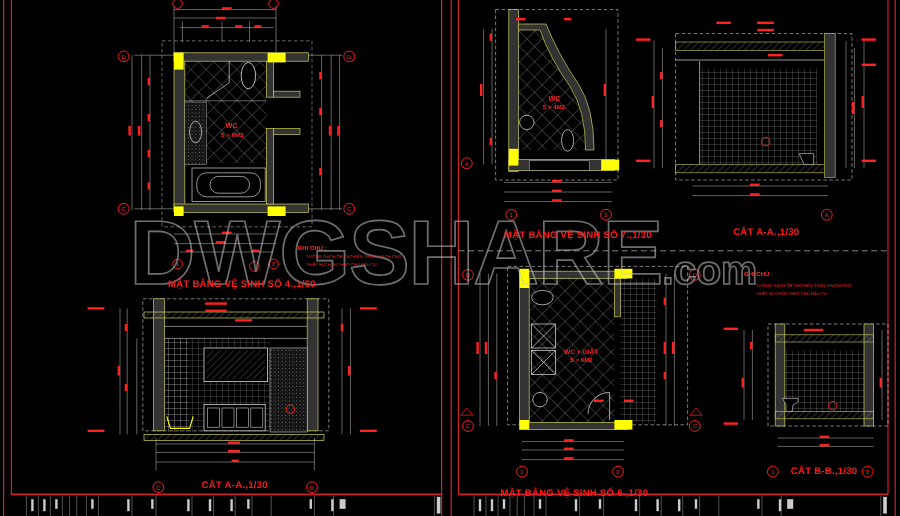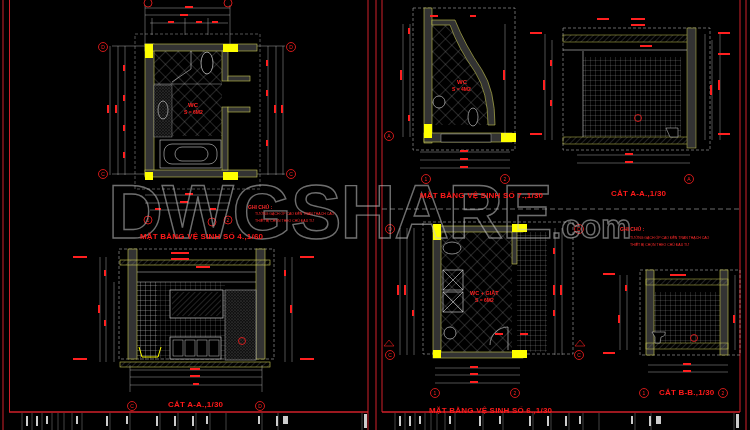--- a/index.html
+++ b/index.html
@@ -486,21 +486,21 @@
     </g>
   </g>
 </svg>
 
 <div class="watermark"><span>DWGSHARE</span><span class="dot">.com</span></div>
 
 <div class="lbl title" style="left:140px; top:232px;">MẶT BẰNG VỆ SINH SỐ 4.,1/60</div>
 <div class="lbl title" style="left:168px; top:400px;">CẮT A-A.,1/30</div>
 <div class="lbl title" style="left:420px; top:191px;">MẶT BẰNG VỆ SINH SỐ 7.,1/30</div>
 <div class="lbl title" style="left:611px; top:189px;">CẮT A-A.,1/30</div>
-<div class="lbl title" style="left:429px; top:406px;">MẶT BẰNG VỆ SINH SỐ 6.,1/30</div>
+<div class="lbl title" style="left:417px; top:406px;">MẶT BẰNG VỆ SINH SỐ 6.,1/30</div>
 <div class="lbl title" style="left:659px; top:388px;">CẮT B-B.,1/30</div>
 
 <div>
   <div class="note-head" style="left:248px; top:204px;">GHI CHÚ :</div>
   <div class="note-line" style="left:255px; top:212px;">TƯỜNG GẠCH ỐP CAO ĐẾN TRẦN THẠCH CAO</div>
   <div class="note-line" style="left:255px; top:219px;">THIẾT BỊ CHỌN THEO CHỦ ĐẦU TƯ</div>
 </div>
 <div>
   <div class="note-head" style="left:620px; top:226px;">GHI CHÚ :</div>
   <div class="note-line" style="left:630px; top:236px;">TƯỜNG GẠCH ỐP CAO ĐẾN TRẦN THẠCH CAO</div>

